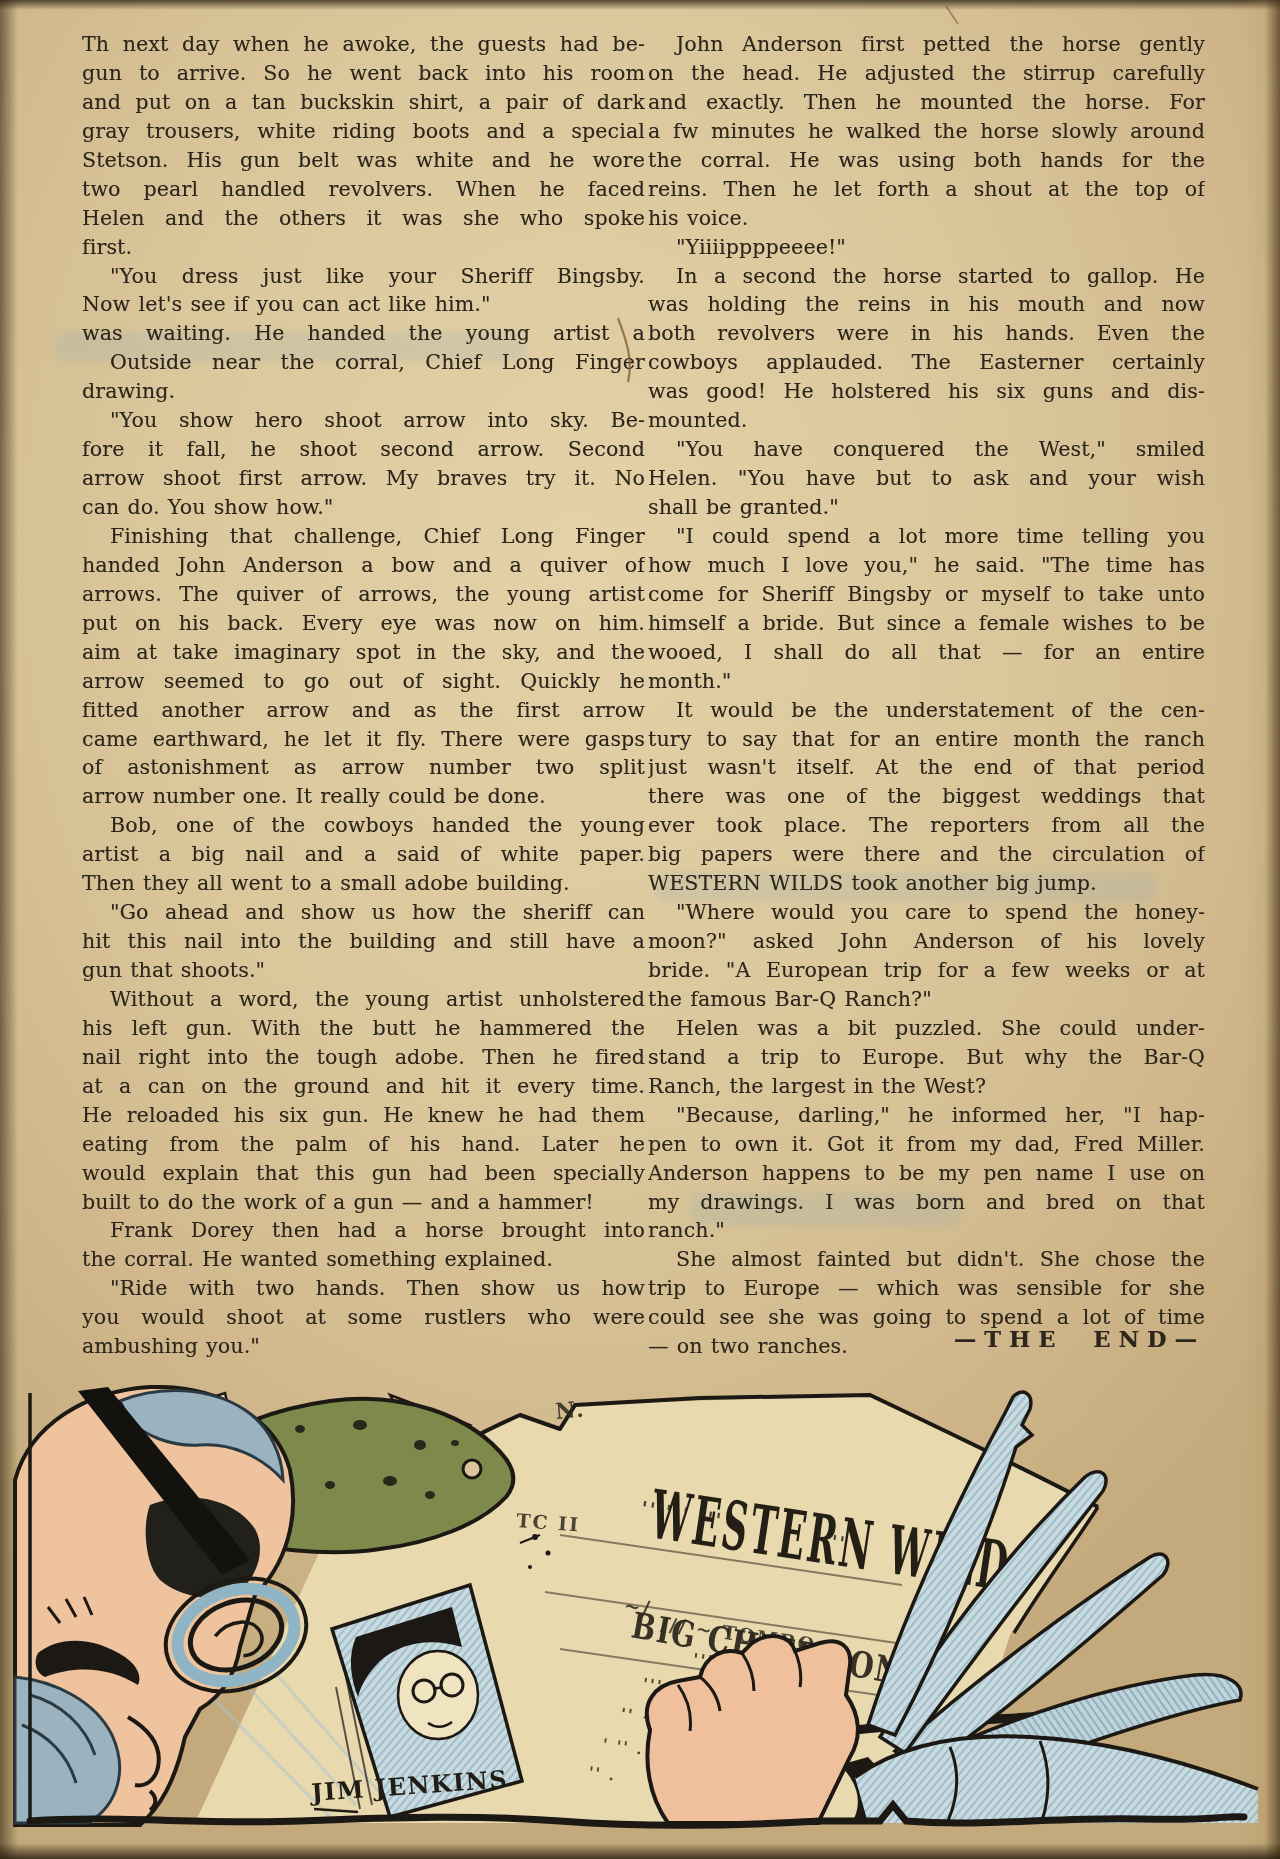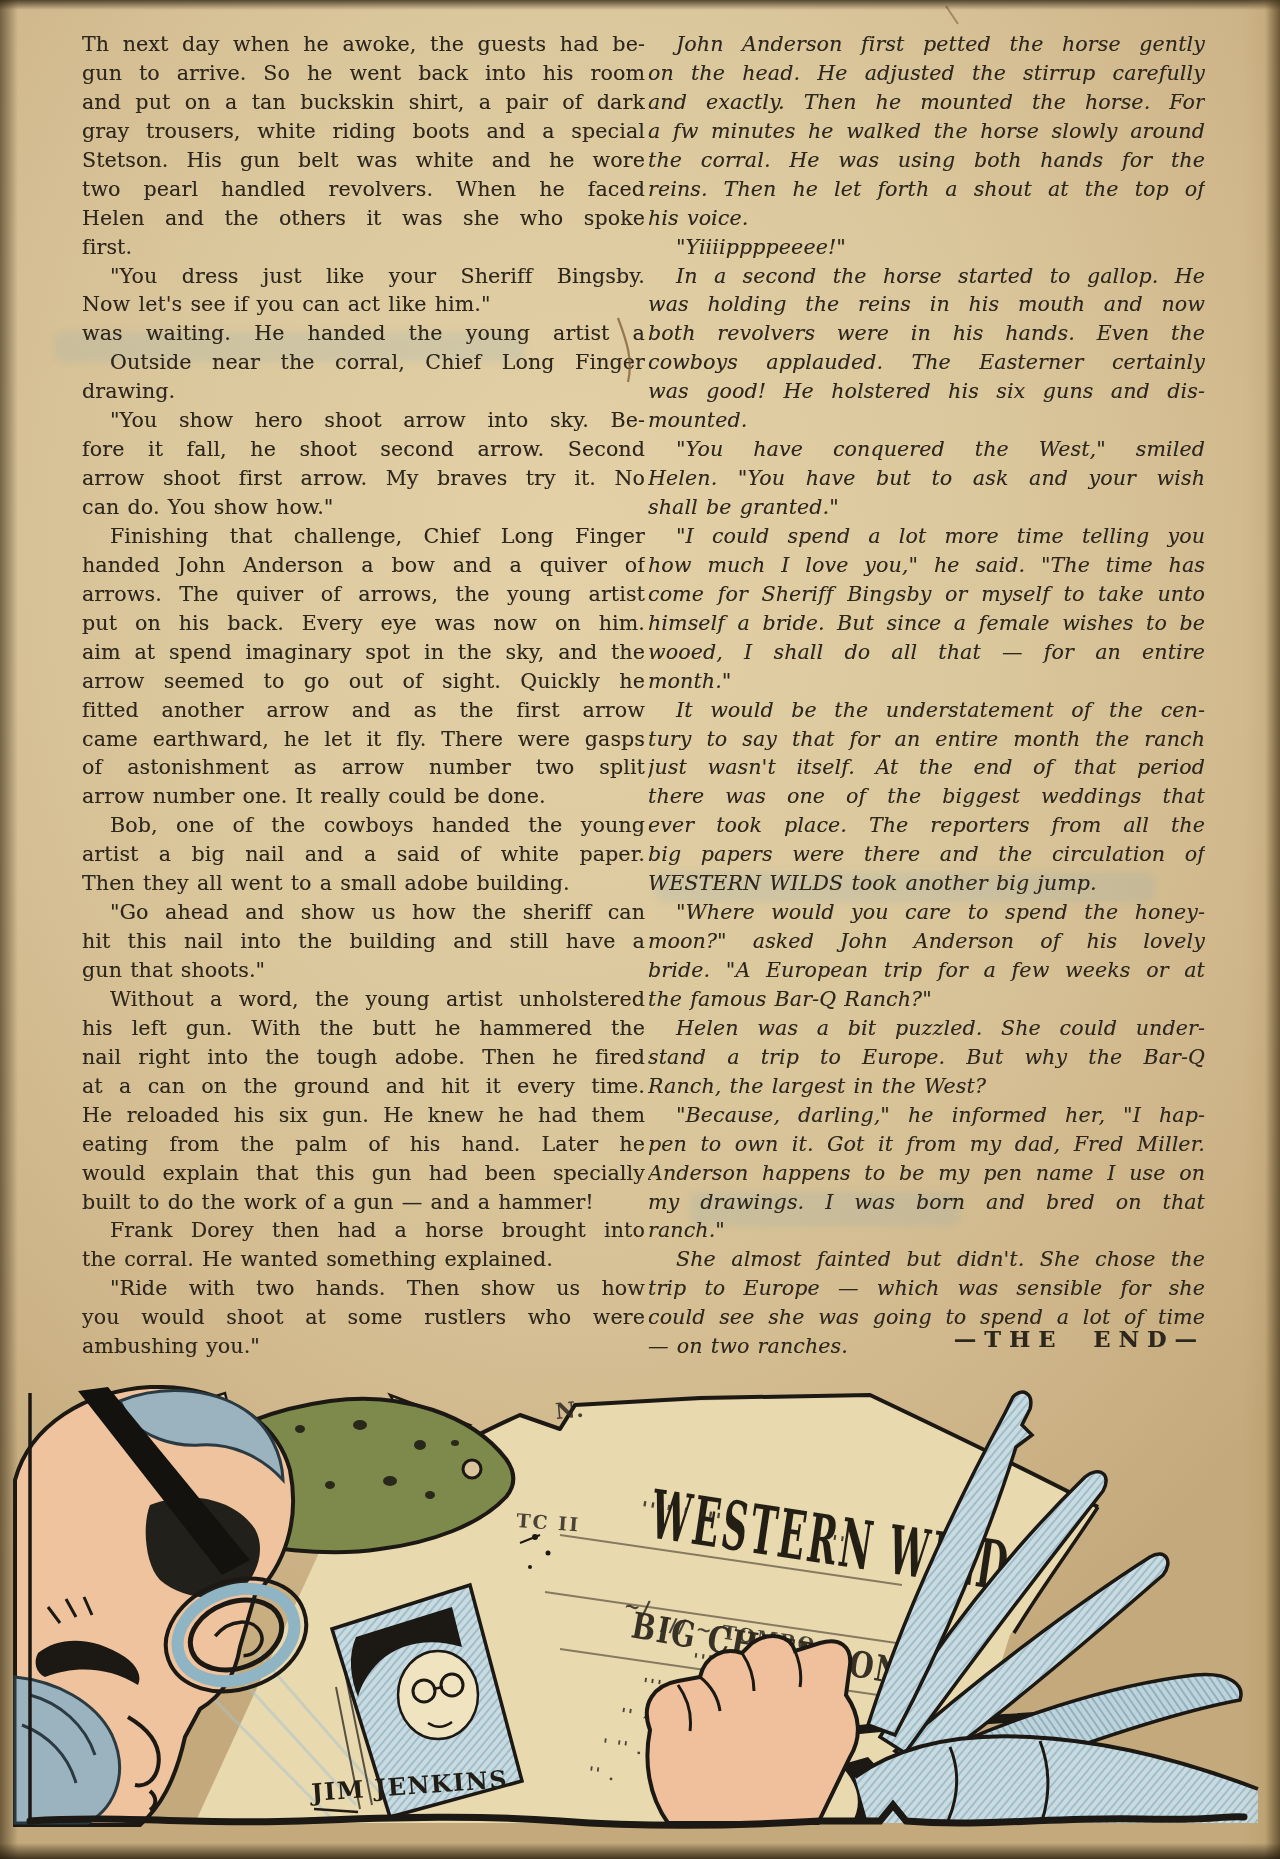--- a/index.html
+++ b/index.html
@@ -6,21 +6,21 @@
   .page{
     position:relative;width:1280px;height:1859px;overflow:hidden;
     background:
       radial-gradient(ellipse 950px 1250px at 45% 30%, #e4d1a7 0%, #dbc79c 45%, #cfb68a 78%, #c3a97b 100%);
     font-family:"DejaVu Serif","Liberation Serif",serif;
     color:#2c261c;
   }
   
   .col{position:absolute;top:30px;width:563px;}
   #col-left{left:42px;margin-left:40px;}
-  #col-right{left:648px;width:557px;font-style:italic;}
+  #col-right{left:648px;width:557px;}
   .ln{
     height:28.95px;line-height:28.95px;font-size:20.5px;
     text-align:justify;text-align-last:justify;overflow:hidden;
     letter-spacing:.15px;word-spacing:1.5px;
     text-shadow:.3px .3px 0 rgba(48,40,28,.35);
   }
   .ln.ind{text-indent:28px;}
   .ln.last{text-align-last:left;}
   .endmark{
     position:absolute;left:648px;top:1326px;width:557px;height:30px;
@@ -74,21 +74,21 @@
       <div class="ln ind">Outside near the corral, Chief Long Finger</div>
       <div class="ln last">drawing.</div>
       <div class="ln ind">"You show hero shoot arrow into sky. Be-</div>
       <div class="ln">fore it fall, he shoot second arrow. Second</div>
       <div class="ln">arrow shoot first arrow. My braves try it. No</div>
       <div class="ln last">can do. You show how."</div>
       <div class="ln ind">Finishing that challenge, Chief Long Finger</div>
       <div class="ln">handed John Anderson a bow and a quiver of</div>
       <div class="ln">arrows. The quiver of arrows, the young artist</div>
       <div class="ln">put on his back. Every eye was now on him.</div>
-      <div class="ln">aim at spend imaginary spot in the sky, and the</div>
+      <div class="ln">aim at take imaginary spot in the sky, and the</div>
       <div class="ln">arrow seemed to go out of sight. Quickly he</div>
       <div class="ln">fitted another arrow and as the first arrow</div>
       <div class="ln">came earthward, he let it fly. There were gasps</div>
       <div class="ln">of astonishment as arrow number two split</div>
       <div class="ln last">arrow number one. It really could be done.</div>
       <div class="ln ind">Bob, one of the cowboys handed the young</div>
       <div class="ln">artist a big nail and a said of white paper.</div>
       <div class="ln last">Then they all went to a small adobe building.</div>
       <div class="ln ind">"Go ahead and show us how the sheriff can</div>
       <div class="ln">hit this nail into the building and still have a</div>

